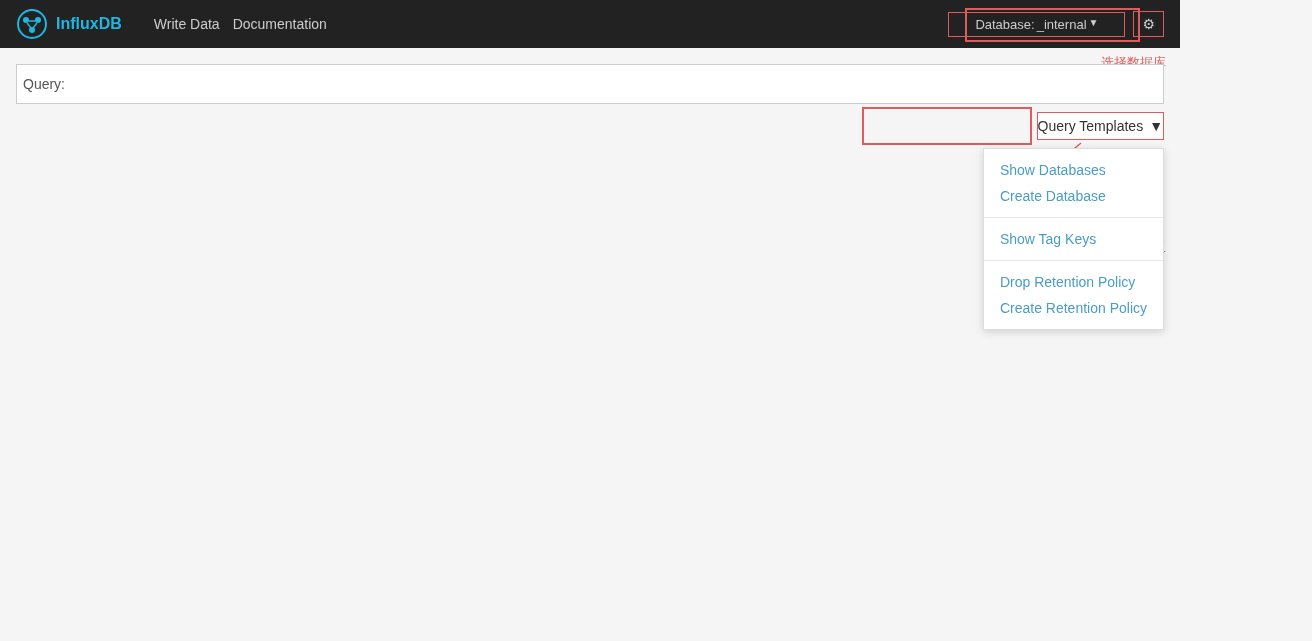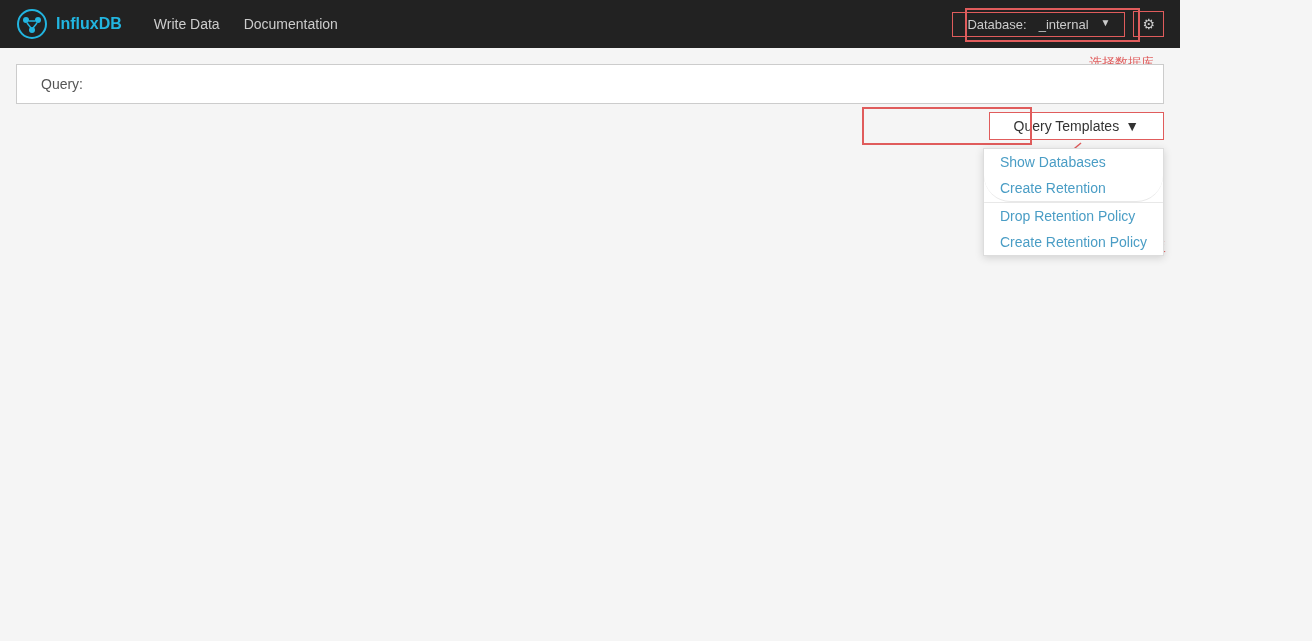--- a/index.html
+++ b/index.html
@@ -25,44 +25,44 @@
       align-items: center;
       gap: 8px;
       margin-right: 32px;
     }
     .influx-logo {
       width: 32px;
       height: 32px;
     }
     .navbar-links {
       display: flex;
-      gap: 24px;
+      gap: 13px;
       flex: 1;
     }
     .navbar-link {
       color: #ccc;
       text-decoration: none;
       font-size: 14px;
       cursor: pointer;
     }
 
     .navbar-right {
       display: flex;
       align-items: center;
       gap: 8px;
     }
     .db-selector {
       border: 1px solid #e05c5c;
-      padding: 4px 14px;
+      padding: 4px 26px;
       color: #ccc;
       font-size: 13px;
       cursor: pointer;
       display: flex;
       align-items: flex-start;
-      gap: 12px;
+      gap: 2px;
     }
     .db-selector .caret {
       font-size: 10px;
     }
     .gear-btn {
       border: 1px solid #e05c5c;
       padding: 4px 8px;
       color: #ccc;
       cursor: pointer;
       font-size: 14px;
@@ -73,21 +73,21 @@
       padding: 16px;
       position: relative;
     }
 
     
     .query-bar {
       display: flex;
       align-items: center;
       background: #fff;
       border: 1px solid #ccc;
-      padding: 6px 24px;
+      padding: 6px 6px;
       width: 100%;
       min-height: 40px;
     }
     .query-label {
       font-weight: normal;
       color: #555;
       margin-right: 8px;
       font-size: 14px;
     }
     .query-input {
@@ -101,43 +101,42 @@
     .templates-row {
       display: flex;
       justify-content: flex-end;
       margin-top: 8px;
       position: relative;
     }
     .templates-btn {
       border: 1px solid #e05c5c;
       background: #fff;
       color: #333;
-      padding: 5px 24px;
+      padding: 5px 0;
       font-size: 14px;
       cursor: pointer;
       display: flex;
       align-items: center;
       gap: 6px;
     }
 
     
     .dropdown-menu {
       position: absolute;
       top: 36px;
       right: 0;
       background: #fff;
       border: 1px solid #ddd;
       box-shadow: 0 2px 8px rgba(0,0,0,0.15);
       min-width: 180px;
       z-index: 100;
     }
     .dropdown-group {
-      padding: 0 0;
+      padding: 8px 0;
       border-bottom: 1px solid #e8e8e8;
-      border-radius: 29px;
     }
     .dropdown-group:last-child {
       border-bottom: none;
     }
     .dropdown-item {
       display: block;
       padding: 5px 16px;
       color: #4a9dc5;
       text-decoration: none;
       cursor: pointer;
@@ -189,21 +188,21 @@
         <span>Database:</span>
         <span>_internal</span>
         <span class="caret">▼</span>
       </div>
       <div class="gear-btn">
         <span>⚙</span>
       </div>
     </div>
   </nav>
 
-  <div class="red-annotation" style="top: 54px; right: 26px;">
+  <div class="red-annotation" style="top: 54px; right: 14px;">
     <span>选择数据库</span>
     
     <svg width="80" height="30" style="position:absolute; top:10px; right:90px; display:block;">
       <defs>
         <marker id="arrowhead1" markerWidth="8" markerHeight="6" refX="8" refY="3" orient="auto">
           <polygon points="0 0, 8 3, 0 6" fill="#e05c5c"></polygon>
         </marker>
       </defs>
       <path d="M 70,5 Q 30,5 10,22" stroke="#e05c5c" stroke-width="1.5" fill="none" marker-end="url(#arrowhead1)"></path>
     </svg>
@@ -219,24 +218,25 @@
     <div class="templates-row">
       <button class="templates-btn">
         <span>Query Templates</span>
         <span>▼</span>
       </button>
 
       <div class="dropdown-menu">
 
         <div class="dropdown-group">
           <a class="dropdown-item">Show Databases</a>
-          <a class="dropdown-item">Create Retention</a>
+          <a class="dropdown-item">Create Database</a>
         </div>
 
         <div class="dropdown-group">
+          <a class="dropdown-item">Show Tag Keys</a>
         </div>
 
         <div class="dropdown-group">
           <a class="dropdown-item">Drop Retention Policy</a>
           <a class="dropdown-item">Create Retention Policy</a>
         </div>
 
 
       </div>
     </div>

